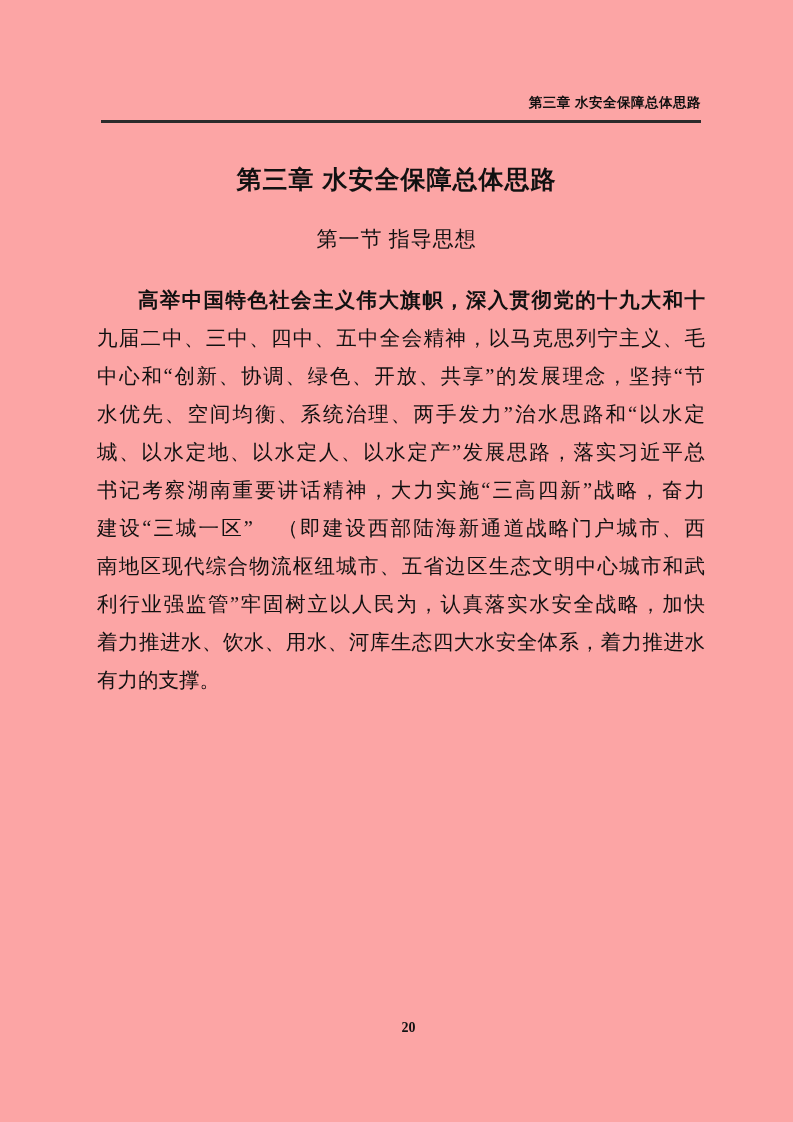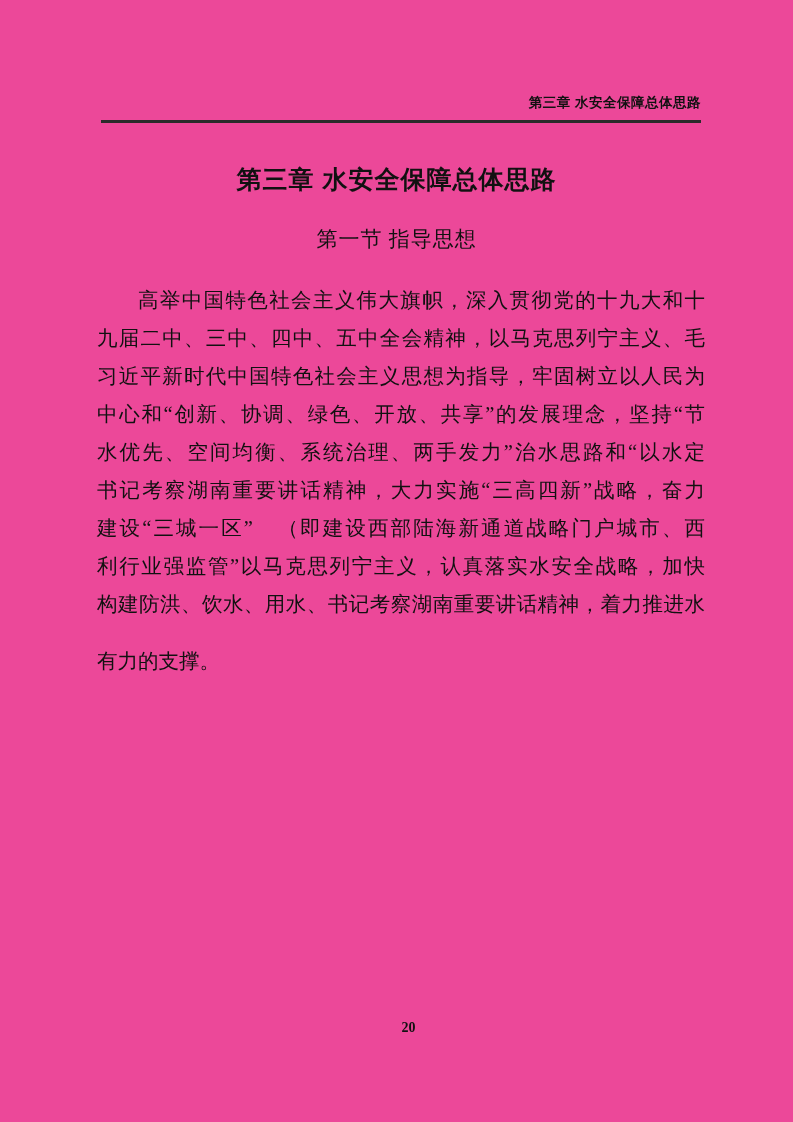--- a/index.html
+++ b/index.html
@@ -8,21 +8,21 @@
     height: 1122px;
     background: #ffffff;
     position: relative;
     font-family: "Liberation Serif", serif;
     color: var(--text-color, #111111);
     overflow: hidden;
   }
   .page {
     position: absolute;
     inset: 0;
-    background: #ec4899;
+    background: #fca5a5;
   }
   .running-header {
     position: absolute;
     top: 94px;
     left: 101px;
     right: 92px;
     text-align: right;
     font-family: "Liberation Sans", sans-serif;
     font-weight: 700;
     font-size: 13.5px;
@@ -70,22 +70,22 @@
     width: 608px;
     font-size: 20.5px;
     line-height: 38px;
   }
   .para-line {
     text-align: justify;
     text-align-last: justify;
     text-justify: inter-character;
     height: 38px;
   }
-  .para-line.first { text-indent: 2em; }
-  .para-line.last { text-align-last: left; margin-top: 19px; }
+  .para-line.first { text-indent: 2em; font-weight: bold; }
+  .para-line.last { text-align-last: left; }
   .page-number {
     position: absolute;
     top: 1019px;
     left: 12px;
     width: 100%;
     text-align: center;
     font-size: 14px;
     line-height: 18px;
     font-weight: bold;
   }
@@ -99,25 +99,26 @@
 
   <div class="header-rule"></div>
 
   <h1 class="chapter-title">第三章 水安全保障总体思路</h1>
 
   <h2 class="section-title">第一节 指导思想</h2>
 
   <div class="body-paragraph">
       <div class="para-line first">高举中国特色社会主义伟大旗帜，深入贯彻党的十九大和十</div>
       <div class="para-line">九届二中、三中、四中、五中全会精神，以马克思列宁主义、毛</div>
-      <div class="para-line">习近平新时代中国特色社会主义思想为指导，牢固树立以人民为</div>
       <div class="para-line">中心和“创新、协调、绿色、开放、共享”的发展理念，坚持“节</div>
       <div class="para-line">水优先、空间均衡、系统治理、两手发力”治水思路和“以水定</div>
+      <div class="para-line">城、以水定地、以水定人、以水定产”发展思路，落实习近平总</div>
       <div class="para-line">书记考察湖南重要讲话精神，大力实施“三高四新”战略，奋力</div>
       <div class="para-line">建设“三城一区”　（即建设西部陆海新通道战略门户城市、西</div>
-      <div class="para-line">利行业强监管”以马克思列宁主义，认真落实水安全战略，加快</div>
-      <div class="para-line">构建防洪、饮水、用水、书记考察湖南重要讲话精神，着力推进水</div>
+      <div class="para-line">南地区现代综合物流枢纽城市、五省边区生态文明中心城市和武</div>
+      <div class="para-line">利行业强监管”牢固树立以人民为，认真落实水安全战略，加快</div>
+      <div class="para-line">着力推进水、饮水、用水、河库生态四大水安全体系，着力推进水</div>
       <div class="para-line last">有力的支撑。</div>
     </div>
 
   <div class="page-number">20</div>
 
 </div>
 
 </body></html>

